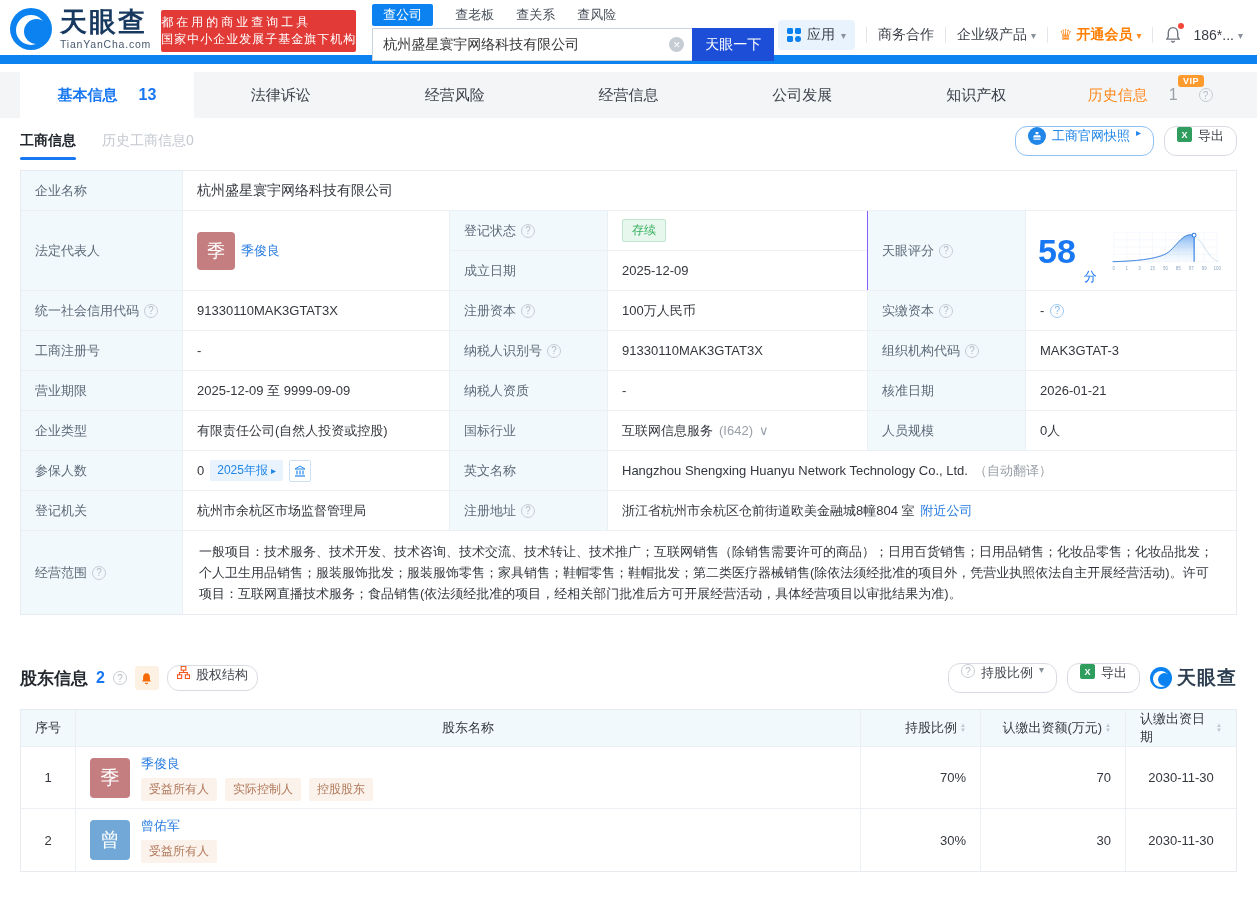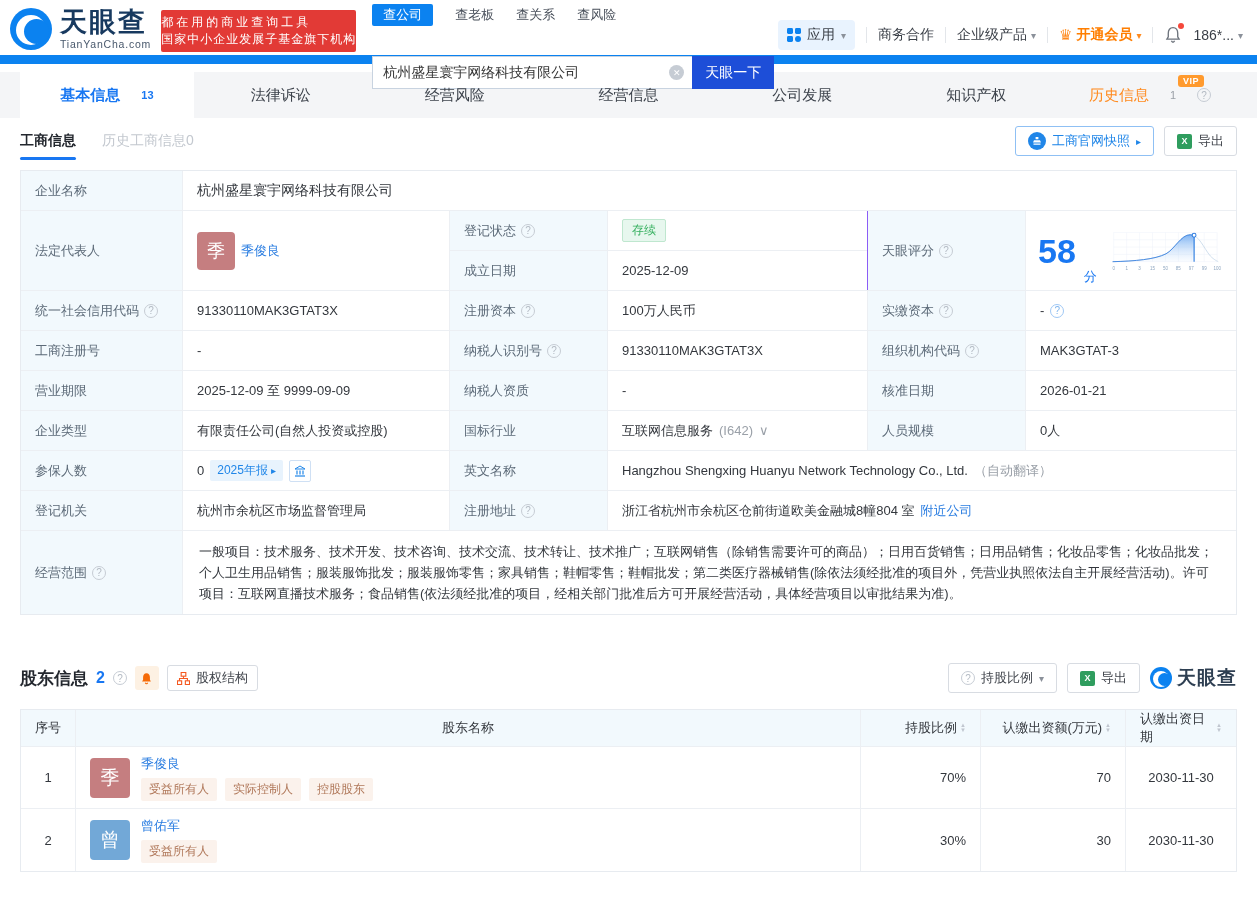--- a/index.html
+++ b/index.html
@@ -15,21 +15,21 @@
   .logo-mark.sm { width:22px; height:22px; }
   .logo-mark.sm::before { left:3px; top:3.5px; width:16px; height:16px; }
   .logo-mark.sm::after { left:7.5px; top:5.5px; width:13px; height:13px; }
   .logo-texts { display:flex; flex-direction:column; line-height:1; }
   .brand { font-size:27px; font-weight:bold; color:#17395f; letter-spacing:2px; }
   .brand-domain { font-size:10.5px; color:#48586c; letter-spacing:.8px; margin-top:3px; }
   .slogan { margin:6px 0 0 10px; background:#e23a36; color:#fff; padding:4px 0; line-height:17px; font-size:12px; border-radius:2px; }
   .slogan .l1 { letter-spacing:3px; display:block; }
   .slogan .l2 { letter-spacing:1px; display:block; }
 
-  .search-wrap { margin-left:16px; display:flex; flex-direction:column;gap:28px; }
+  .search-wrap { margin-left:16px; display:flex; flex-direction:column; }
   .stabs { display:flex; align-items:center; gap:22px; height:22px; font-size:13px; color:#49505b; }
   .stab { cursor:pointer; padding:2px 0; }
   .stab.active { background:#0b82f0; color:#fff; padding:2px 11px; border-radius:2px; }
   .srow { display:flex; margin-top:2px; }
   .sinput { position:relative; width:320px; }
   .sinput input { width:100%; height:33px; border:1px solid #c8d3e0; border-right:none; padding:0 30px 0 10px;
      font-size:14px; color:#333; outline:none; font-family:inherit; }
   .clear-ic { position:absolute; right:8px; top:9px; width:15px; height:15px; border-radius:50%; background:#c6ccd4;
      color:#fff; font-size:9px; display:flex; align-items:center; justify-content:center; cursor:pointer; }
   .sbtn { width:82px; height:33px; background:#1d4ed8; color:#fff; border:none; font-size:14px; cursor:pointer; font-family:inherit; }
@@ -42,36 +42,36 @@
   .vip-link { color:#ff7e00; font-weight:bold; display:flex; align-items:center; gap:4px; cursor:pointer; }
   .crown { font-size:15px; color:#ff8a1e; font-weight:normal; }
   .bell-wrap { position:relative; cursor:pointer; display:flex; }
   .red-dot { position:absolute; right:-2px; top:-3px; width:6px; height:6px; border-radius:50%; background:#f5483b; }
   .hdr-bar { height:9px; background:#0b82f0; }
 
   
   .tabs { display:flex; background:#f4f5f7; height:46px; margin-top:8px; padding:0 20px; }
   .tab { flex:1; display:flex; align-items:center; justify-content:center; gap:21px; font-size:15px; color:#3c424b; cursor:pointer; position:relative; }
   .tab.active { background:#fff; color:#1877f2; font-weight:bold; }
-  .tab .cnt { font-size:11px; color:#1877f2; }
+  .tab .cnt { font-size:16px; color:#1877f2; }
   .tab.hist { color:#ff8a1e; }
   .tab.hist .cnt { color:#9aa0a8; }
   .vip-chip { position:absolute; top:3px; right:33px; background:#ff9a2e; color:#fff; font-size:9px; font-weight:bold;
      padding:1px 5px; border-radius:3px; letter-spacing:.5px; }
   .qmark { display:inline-flex; align-items:center; justify-content:center; width:14px; height:14px; border-radius:50%;
      border:1px solid #c6ccd4; color:#b3bac3; font-size:10px; flex:0 0 auto; cursor:pointer; }
   .qmark.blue { border-color:#9fc8f5; color:#7fb5ef; }
 
   
   .subtabs { display:flex; align-items:center; padding:0 20px; height:46px; }
   .subtab { font-size:14px; color:#c3c8cf; margin-right:26px; cursor:pointer; position:relative; height:100%; display:flex; align-items:center; }
   .subtab.active { color:#23272e; font-weight:bold; }
   .subtab.active::after { content:""; position:absolute; left:0; right:0; bottom:4px; height:3px; background:#1877f2; border-radius:2px; }
   .sub-actions { margin-left:auto; display:flex; align-items:center; gap:10px; }
-  .btn { display:flex; align-items:center; gap:6px; height:30px; padding:0 12px; border-radius:3px; background:#fff;
+  .btn { display:flex; align-items:flex-start; gap:6px; height:30px; padding:0 12px; border-radius:12px; background:#fff;
      font-size:13px; cursor:pointer; border:1px solid #d8dce2; color:#41454c; }
   .btn.blue { border-color:#8fc0f4; color:#2086e8; }
   .stamp-ic { width:18px; height:18px; border-radius:50%; background:#2086e8; display:flex; align-items:center; justify-content:center; }
   .xls-ic { width:15px; height:15px; border-radius:2px; background:#2f9d5e; color:#fff; font-size:9px; font-weight:bold;
      display:flex; align-items:center; justify-content:center; }
   .arrow-r { font-size:10px; }
 
   
   .itable { margin:6px 20px 0; border:1px solid #e7ebf0; }
   .irow { display:flex; border-bottom:1px solid #eceff3; }

